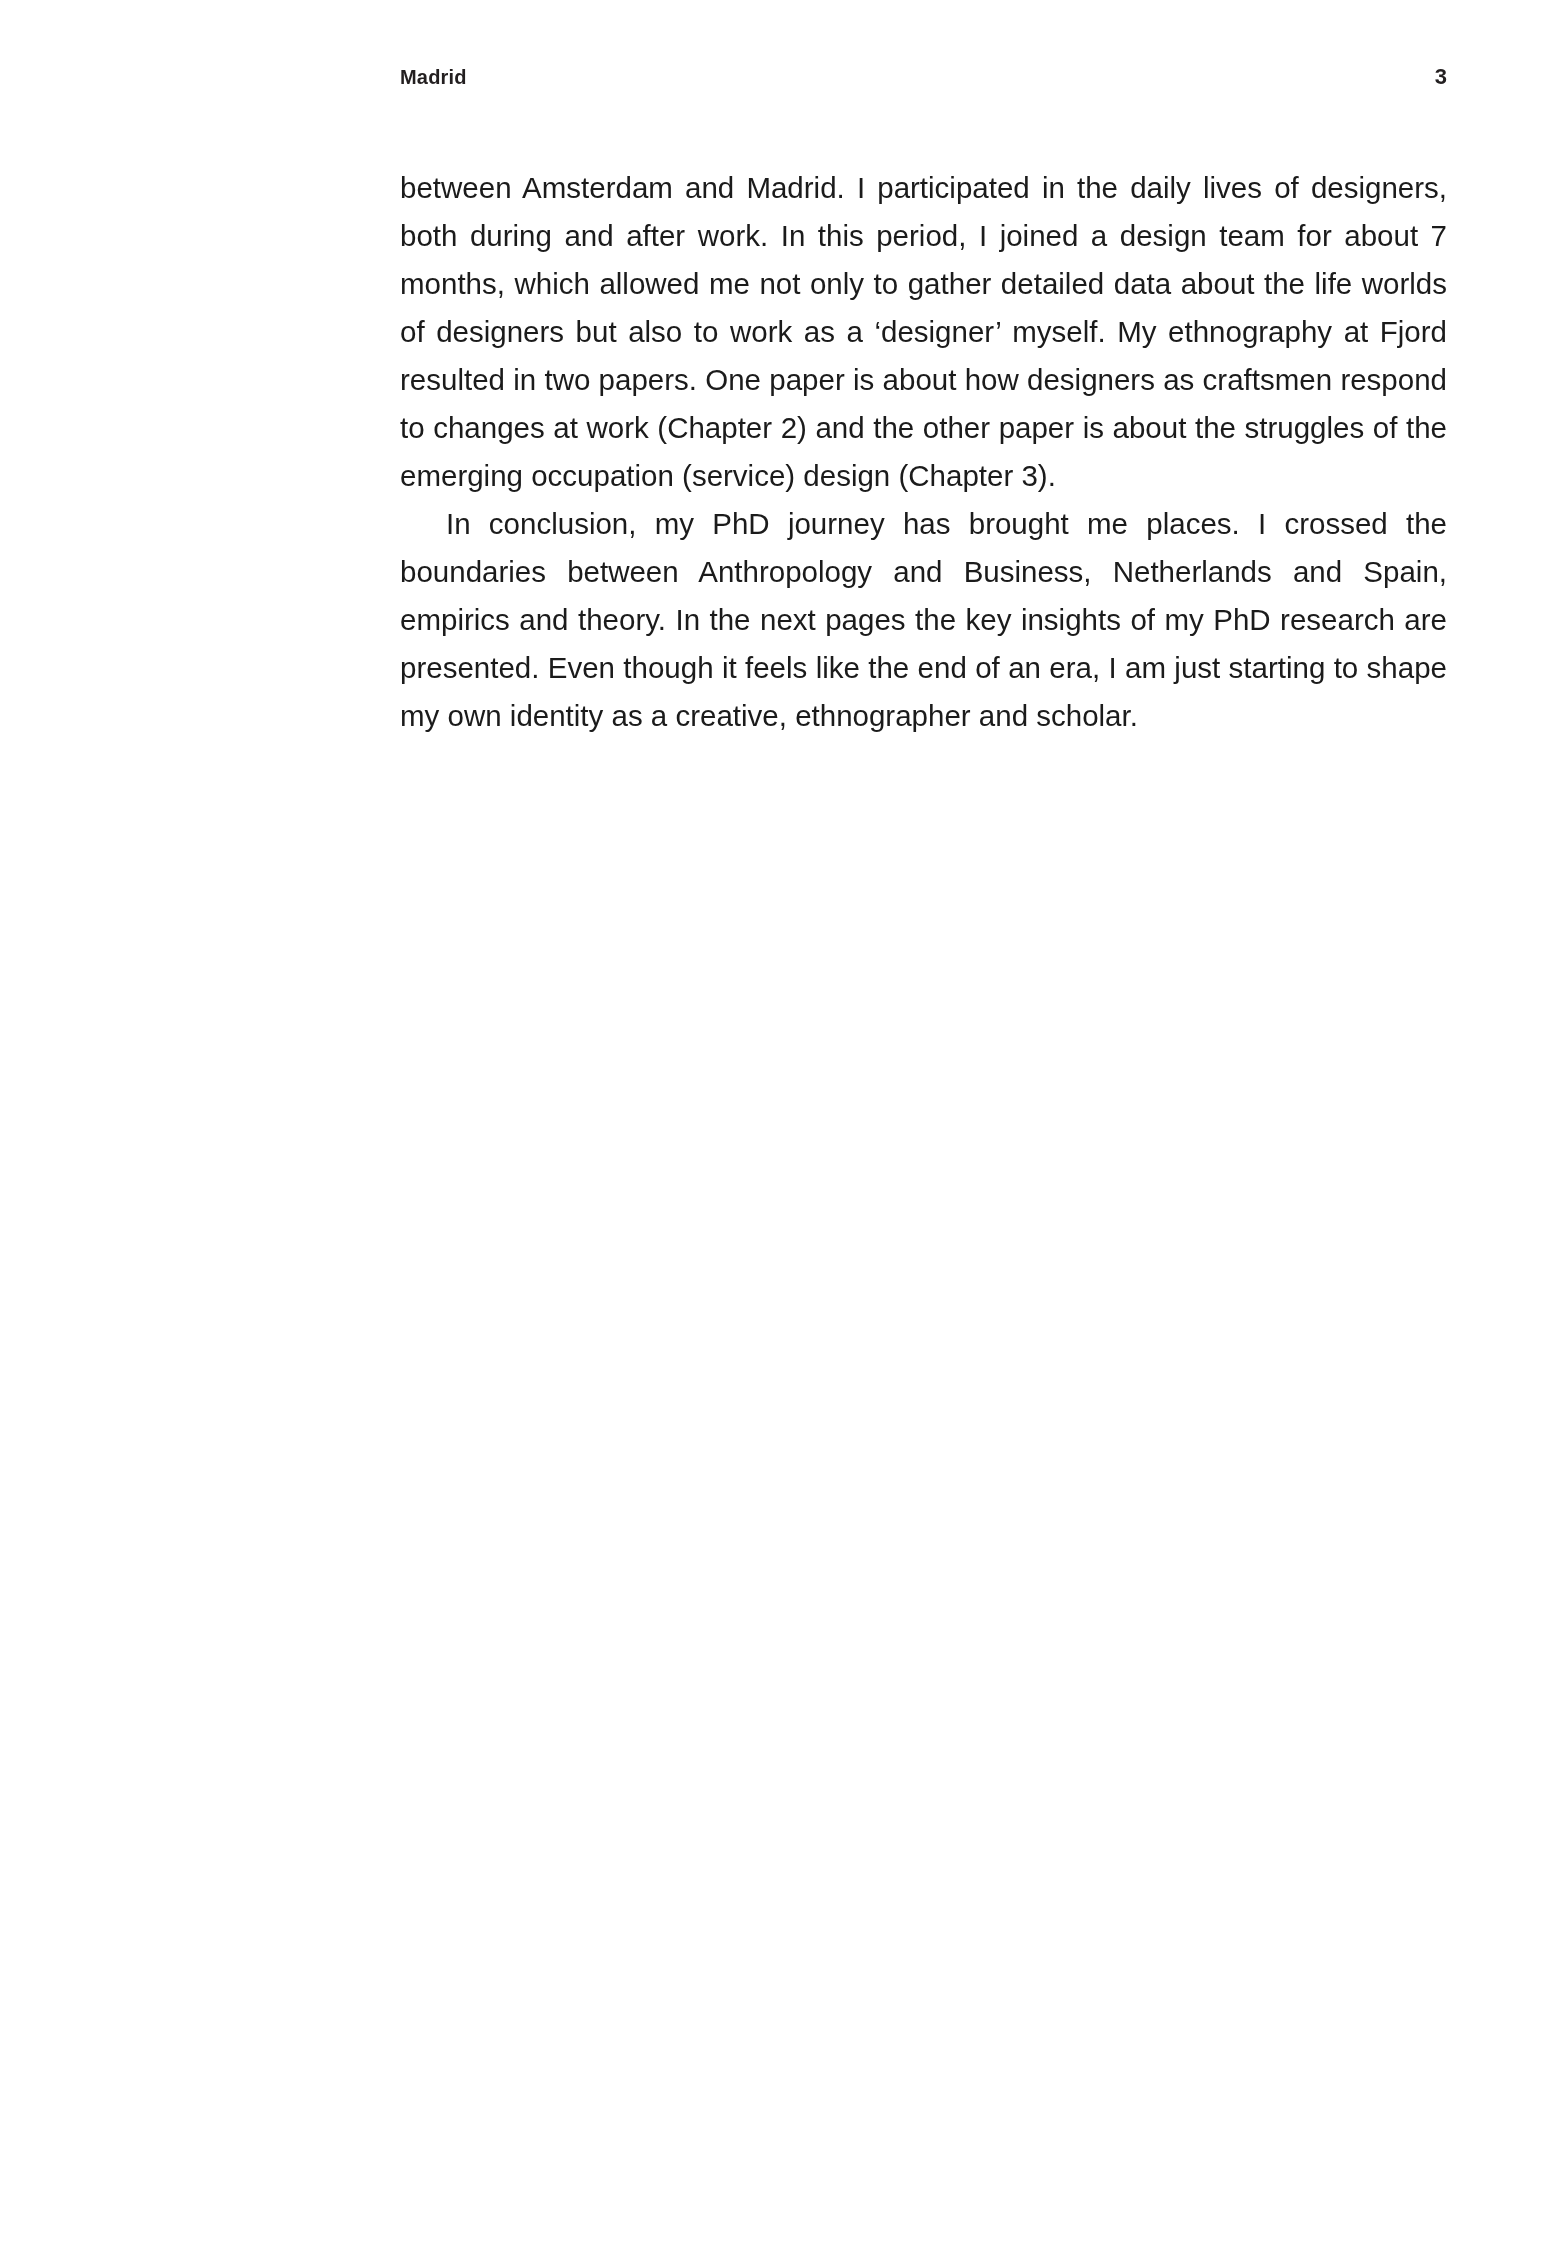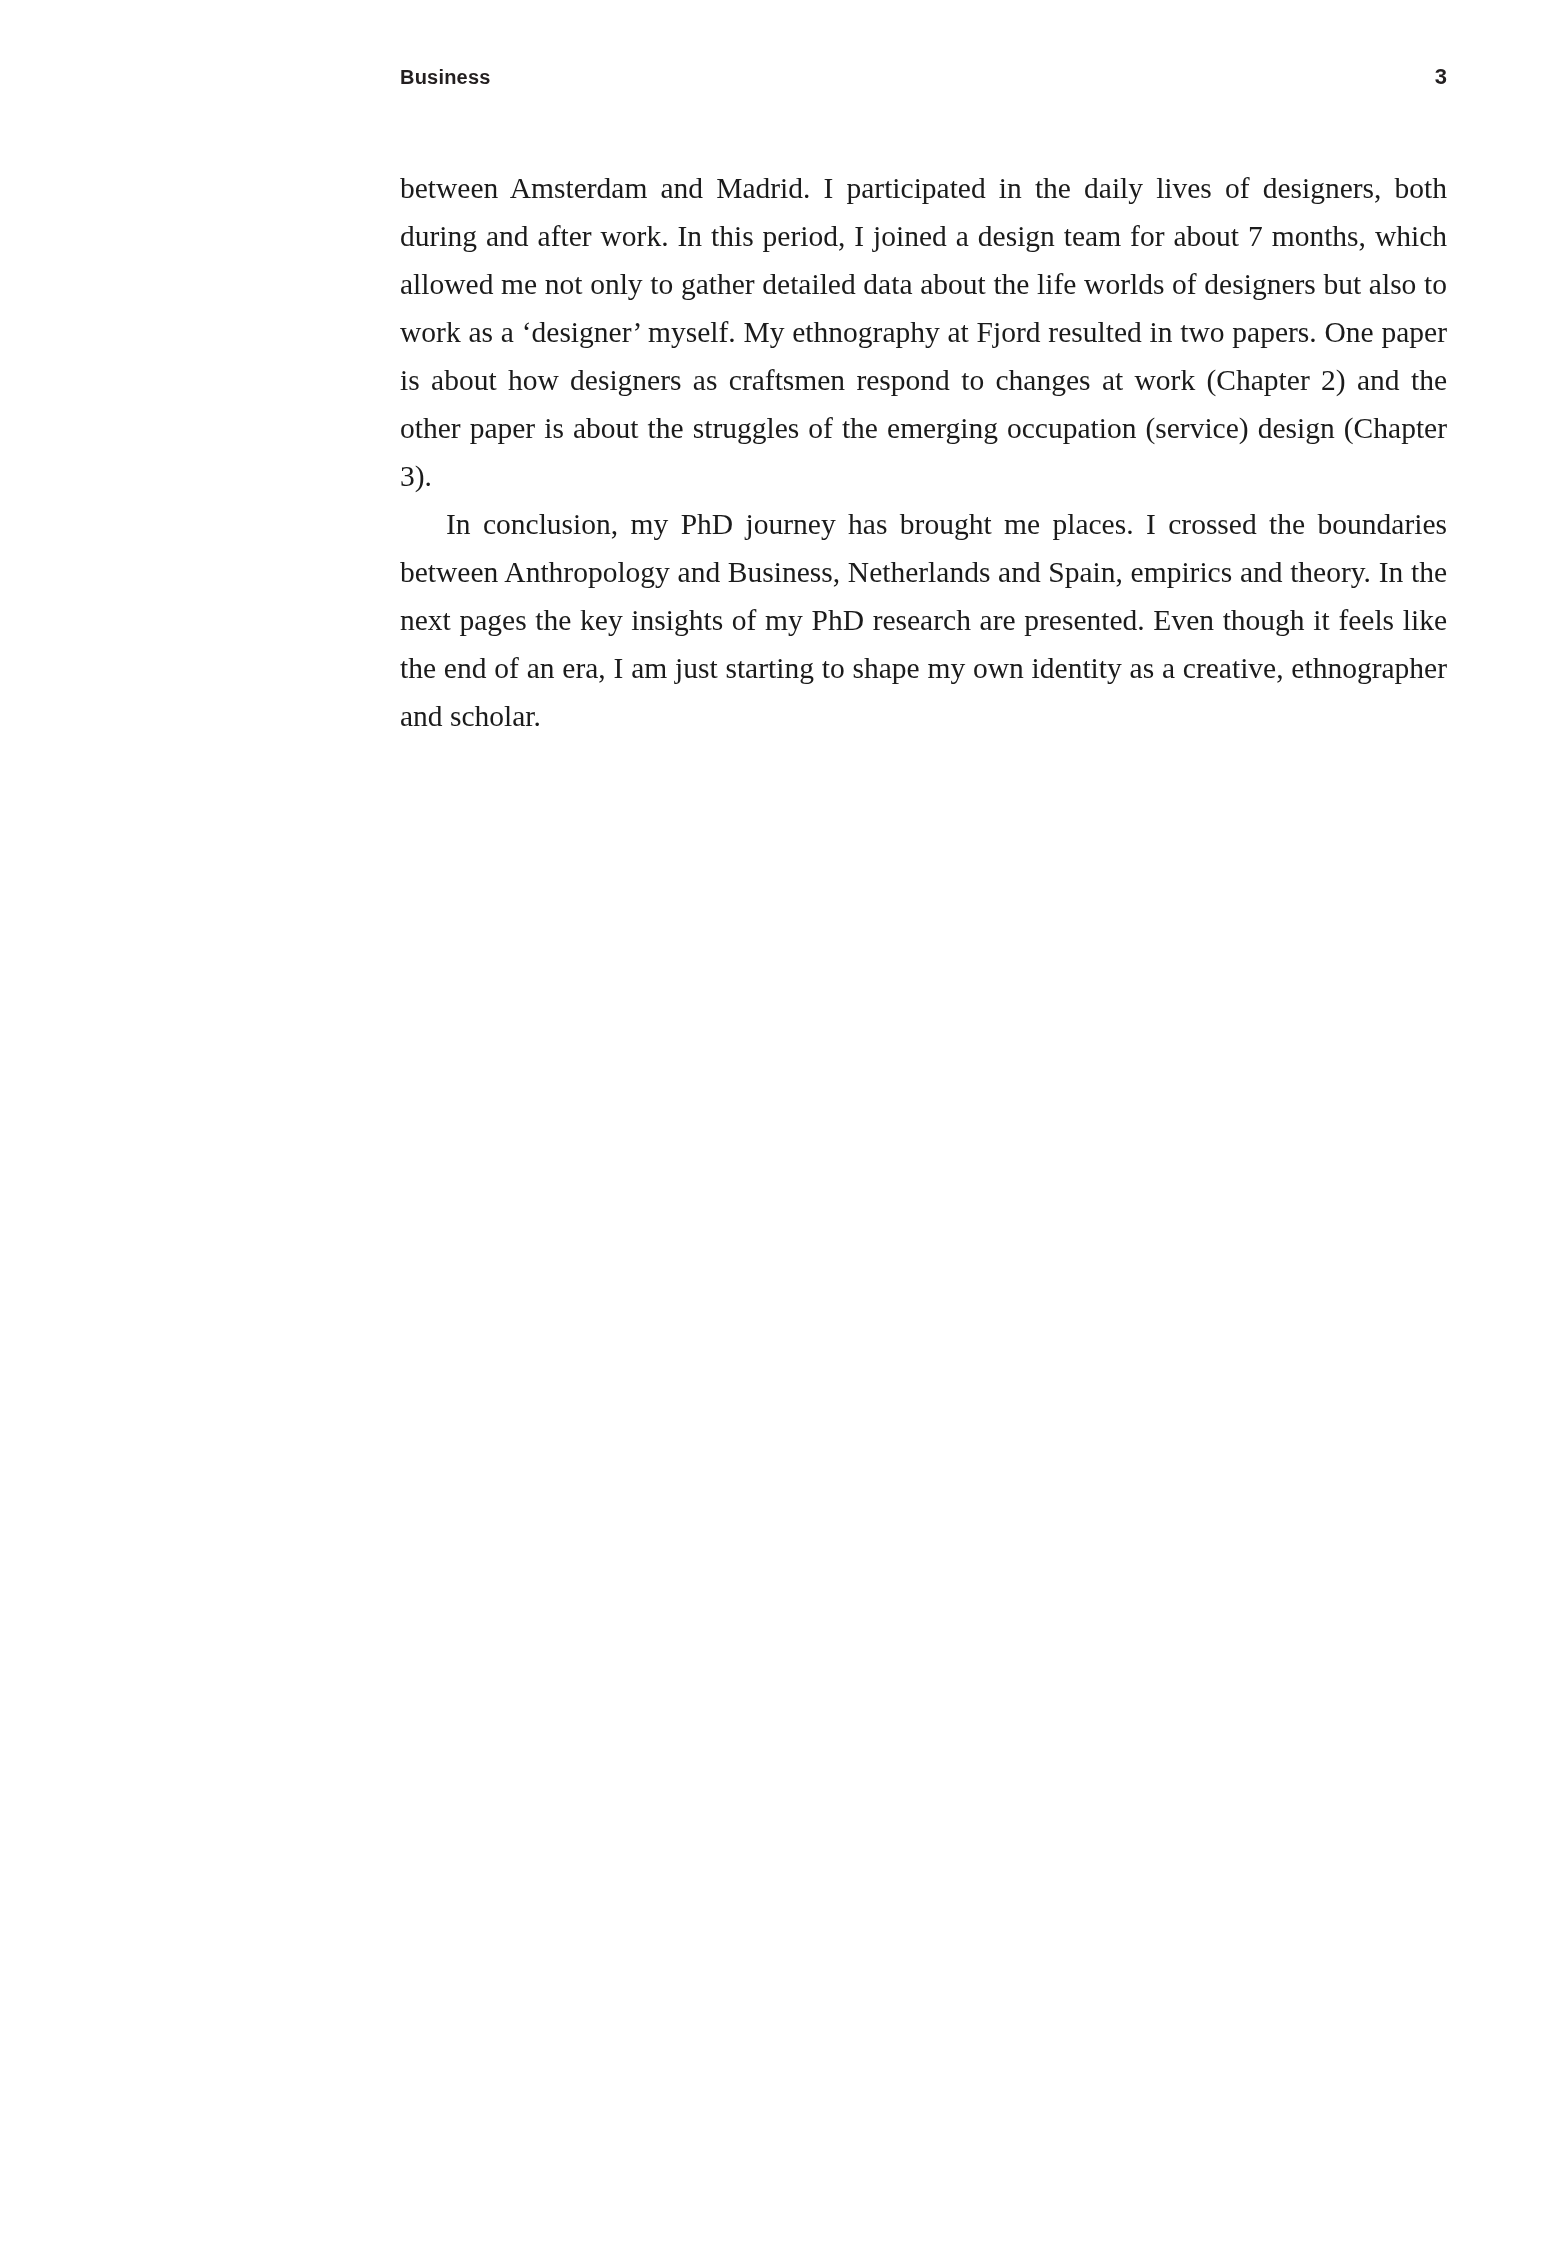--- a/index.html
+++ b/index.html
@@ -37,40 +37,40 @@
     font-weight: bold;
     color: #231f20;
   }
   .body-block {
     position: absolute;
     left: 400px;
     top: 164px;
     width: 1047px;
   }
   .para {
-    font-family: Liberation Serif, serif;
+    font-family: Liberation Sans, sans-serif;
     font-size: 29.5px;
     line-height: 48px;
     color: #1b1b1b;
     text-align: justify;
     text-justify: inter-word;
     margin: 0;
     hyphens: manual;
   }
   .para + .para {
     text-indent: 46px;
   }
 </style>
 </head>
 <body>
 
 <div class="page">
 
   <div class="running-head">
-    <span class="running-head-title">Business</span>
+    <span class="running-head-title">Madrid</span>
     <span class="running-head-page">3</span>
   </div>
 
   <div class="body-block">
     <p class="para">between Amsterdam and Madrid. I participated in the daily lives of designers, both during and after work. In this period, I joined a design team for about 7 months, which allowed me not only to gather detailed data about the life worlds of designers but also to work as a ‘designer’ myself. My ethnography at Fjord resulted in two papers. One paper is about how designers as craftsmen respond to changes at work (Chapter 2) and the other paper is about the struggles of the emerging occupation (service) design (Chapter 3).</p>
     <p class="para">In conclusion, my PhD journey has brought me places. I crossed the boundaries between Anthropology and Business, Netherlands and Spain, empirics and theory. In the next pages the key insights of my PhD research are presented. Even though it feels like the end of an era, I am just starting to shape my own identity as a creative, ethnographer and scholar.</p>
   </div>
 
 </div>
 

